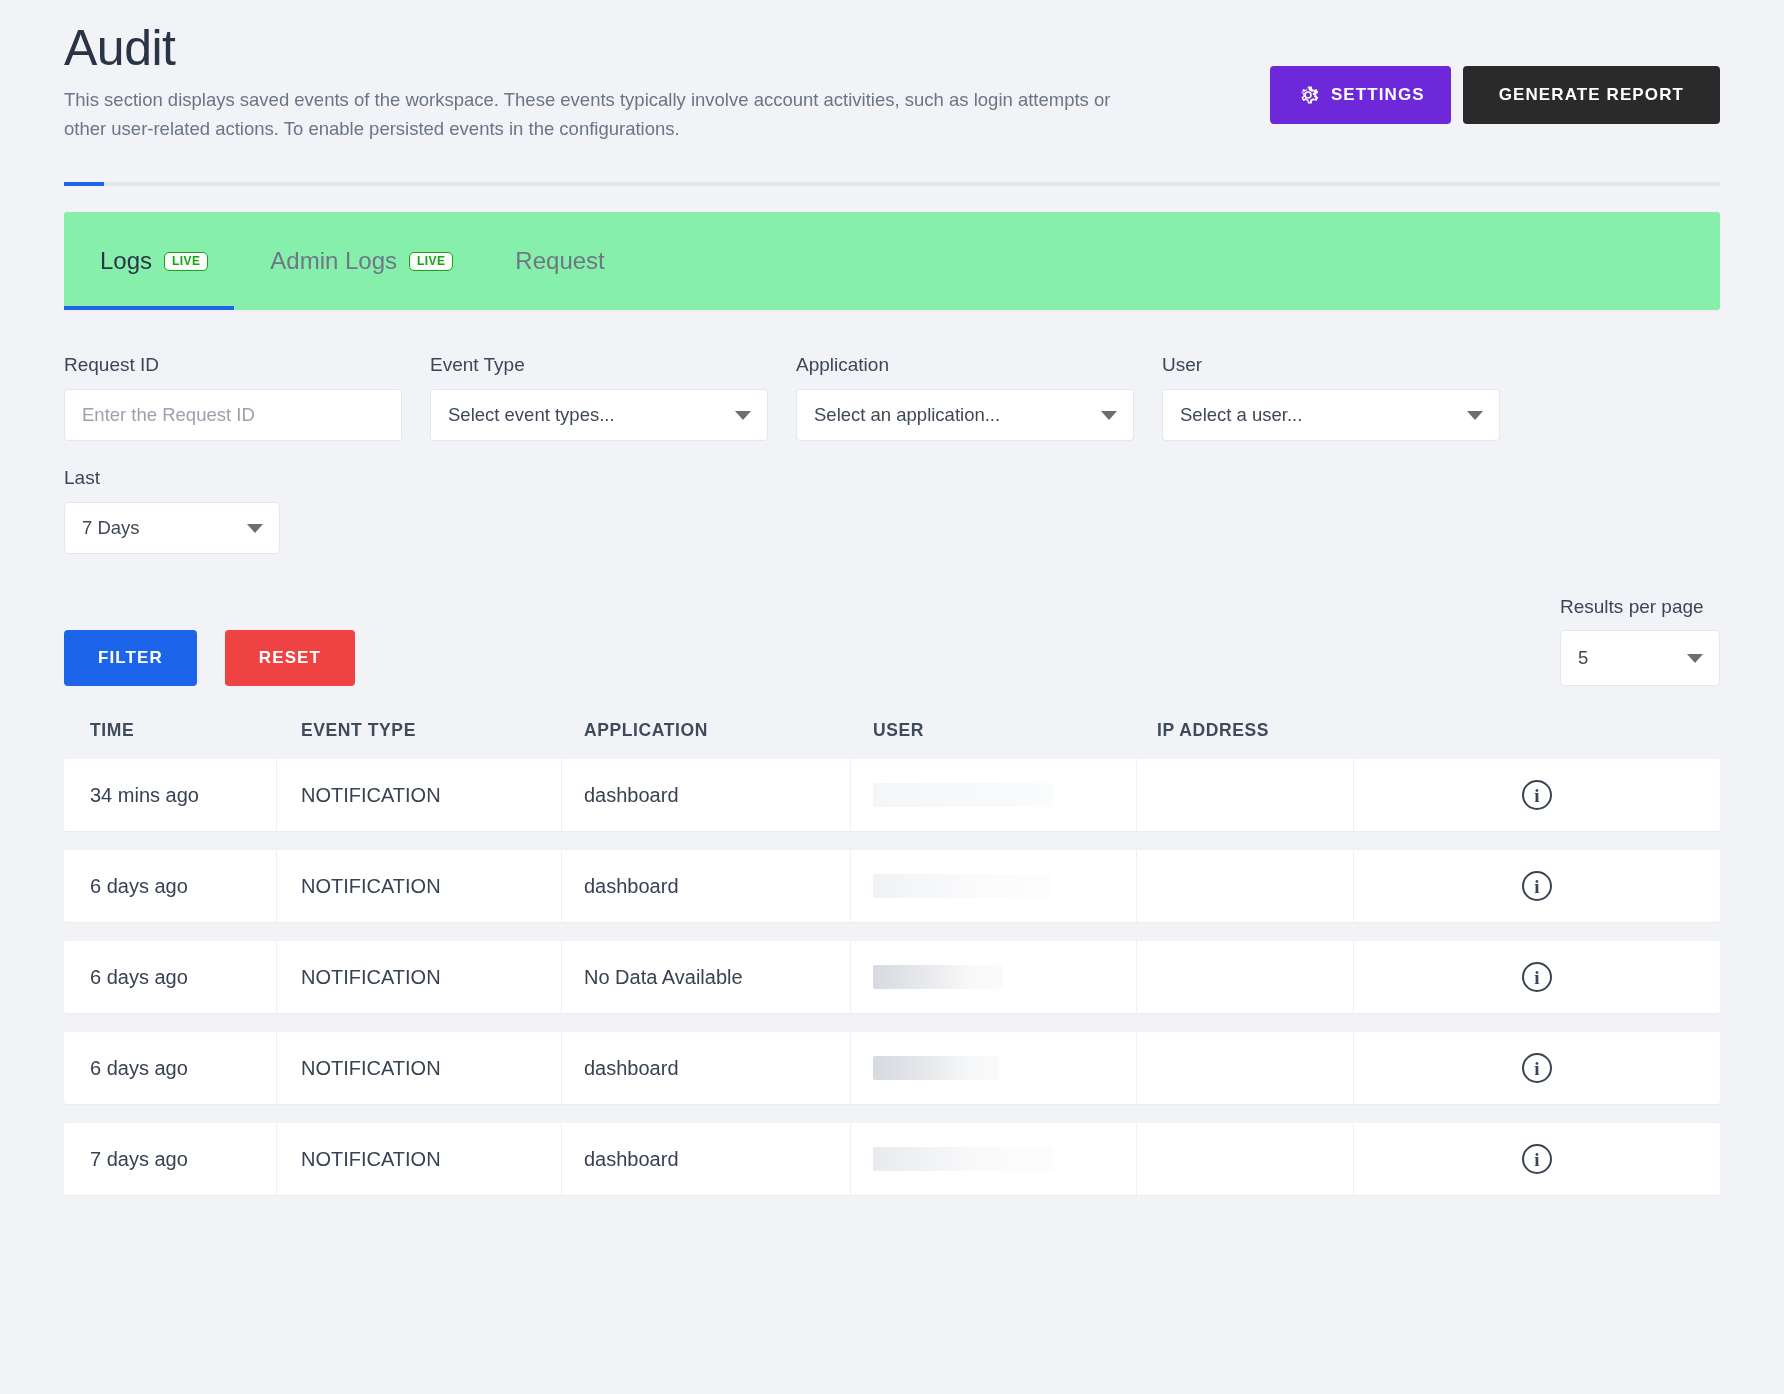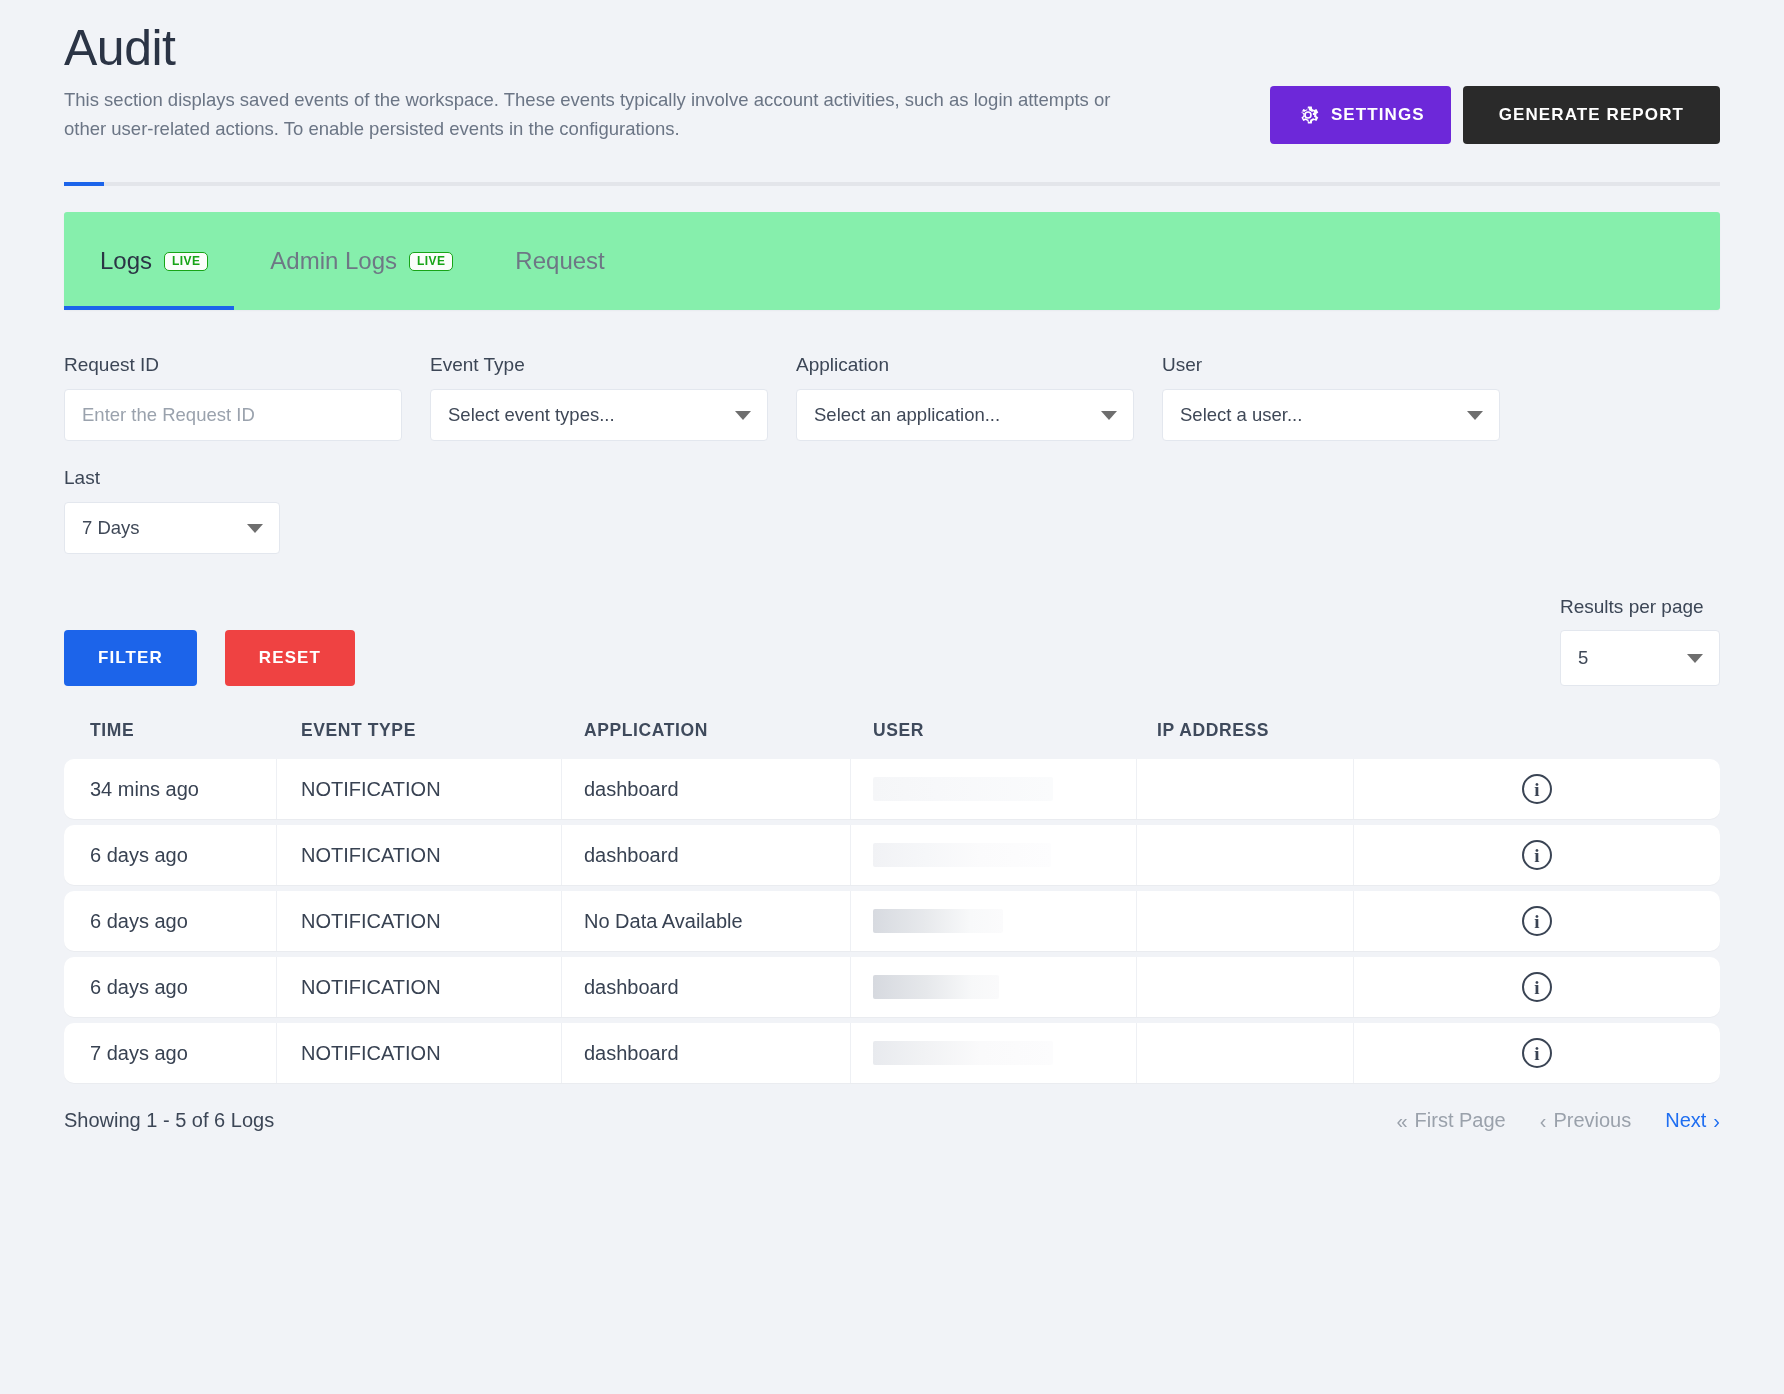--- a/index.html
+++ b/index.html
@@ -18,21 +18,21 @@
   .page {
     position: relative;
     width: 1784px;
     height: 1394px;
     padding: 0 64px;
   }
 
   
   .header-row {
     display: flex;
-    align-items: flex-end;
+    align-items: flex-start;
     justify-content: space-between;
     padding-top: 22px;
   }
   .header-left { max-width: 1110px; }
   .page-title {
     font-size: 50px;
     font-weight: 400;
     color: #2b3445;
     margin: 0 0 10px 0;
     letter-spacing: -0.5px;
@@ -209,23 +209,23 @@
   .c-event { width: 285px; padding-left: 24px; }
   .c-app   { width: 289px; padding-left: 22px; }
   .c-user  { width: 286px; padding-left: 22px; }
   .c-ip    { width: 217px; padding-left: 20px; }
   .c-info  { flex: 1; display: flex; justify-content: center; }
 
   .trow {
     display: flex;
     align-items: stretch;
     background: #ffffff;
-    height: 60px;
-    margin-bottom: 6px;
-    border-radius: 10px;
+    height: 72px;
+    margin-bottom: 19px;
+    border-radius: 3px;
     box-shadow: 0 1px 1px rgba(16,24,40,0.03);
   }
   .tcell {
     display: flex;
     align-items: center;
     font-size: 20px;
     color: #384252;
     border-right: 1px solid #eef0f4;
   }
   .tcell.last { border-right: none; }
@@ -456,32 +456,15 @@
           <span class="redact r5"></span>
         </div>
       <div class="tcell c-ip"></div>
       <div class="tcell c-info last">
         <div class="info-icon">
             <span>i</span>
           </div>
       </div>
     </div>
 
-    <div class="tfoot">
-      <div class="showing">Showing 1 - 5 of 6 Logs</div>
-      <div class="pager">
-        <div class="pg">
-          <span class="chev">«</span>
-          <span>First Page</span>
-        </div>
-        <div class="pg">
-          <span class="chev">‹</span>
-          <span>Previous</span>
-        </div>
-        <div class="pg active">
-          <span>Next</span>
-          <span class="chev">›</span>
-        </div>
-      </div>
-    </div>
   </div>
 
 </div>
 
 </body></html>

